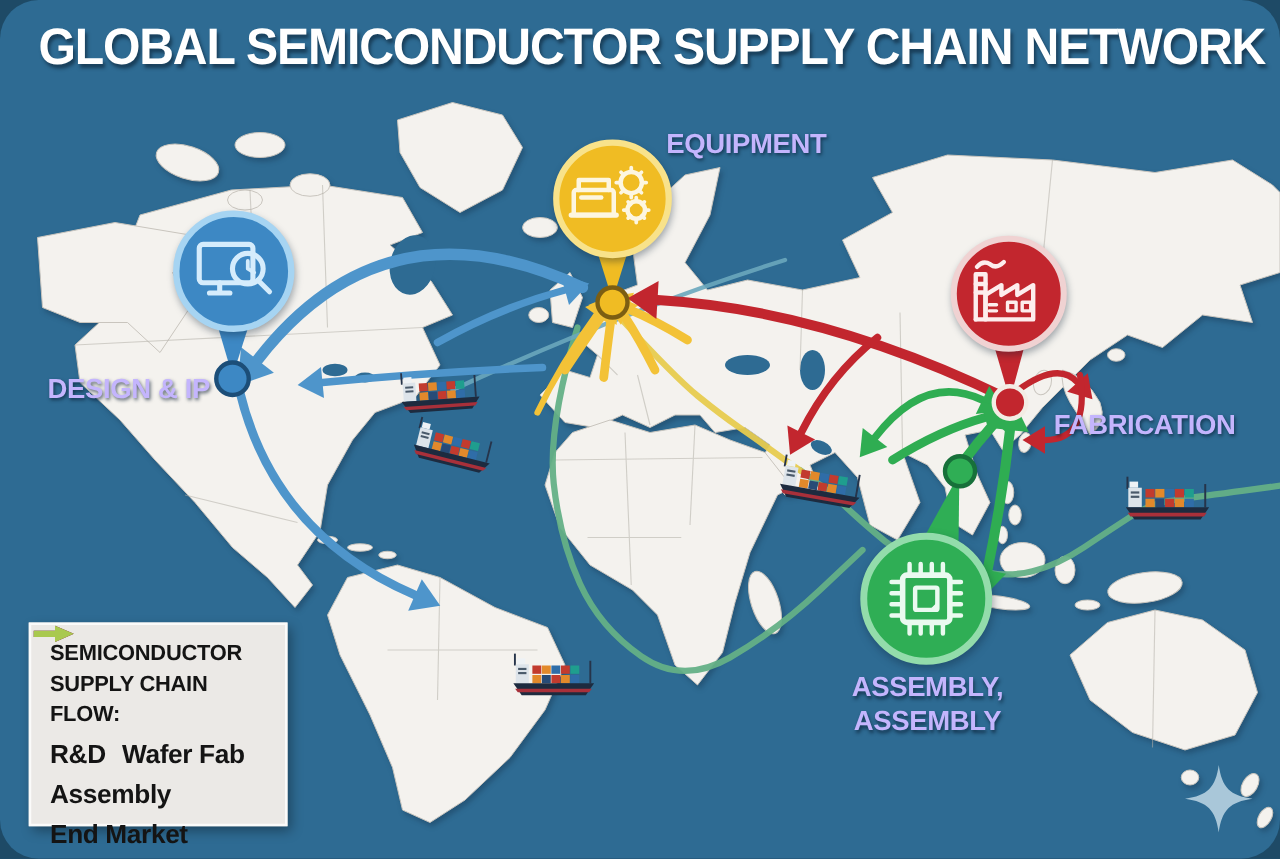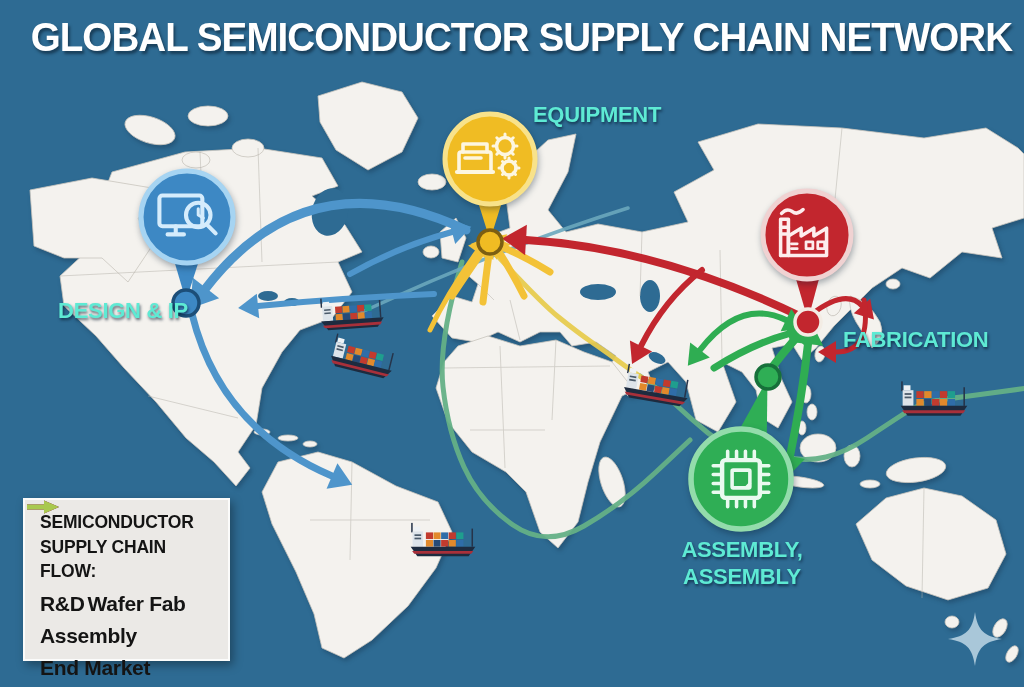--- a/index.html
+++ b/index.html
@@ -1,30 +1,30 @@
 <!DOCTYPE html>
 <html><head>
 <meta charset="utf-8">
 <style>
   html,body{margin:0;padding:0;background:#1e4a66;}
   .stage{position:relative;width:1024px;height:687px;overflow:hidden;
-         font-family:"Liberation Sans",sans-serif;}
+         font-family:"Liberation Sans",sans-serif;border-radius:31px;}
   .stage svg{position:absolute;left:0;top:0;}
   .title{position:absolute;top:14px;left:0;right:0;text-align:center;color:#ffffff;
          font-weight:bold;font-size:41px;letter-spacing:-1px;white-space:nowrap;
          text-shadow:2px 3px 3px rgba(8,25,42,.55);transform:scaleX(.94);transform-origin:center;}
-  .node-label{position:absolute;color:#5eead4;font-weight:bold;font-size:22px;line-height:1.24;
+  .node-label{position:absolute;color:#c4b5fd;font-weight:bold;font-size:22px;line-height:1.24;
          letter-spacing:-.3px;text-shadow:1px 2px 3px rgba(6,24,44,.65);}
   .node-label div{white-space:nowrap;}
   .node-label div:empty{display:none;}
   .legend{position:absolute;left:23px;top:498px;width:207px;height:163px;box-sizing:border-box;
          background:#ebe9e6;border:2px solid #fbfbfa;box-shadow:3px 4px 9px rgba(0,0,0,.35);
          padding:10px 15px;}
   .legend-title{font-size:17.5px;font-weight:bold;color:#141414;line-height:1.4;letter-spacing:-.2px;}
-  .legend-item{display:flex;align-items:center;gap:3px;margin-top:8px;font-size:21px;
+  .legend-item{display:flex;align-items:center;gap:13px;margin-top:8px;font-size:21px;
          font-weight:bold;color:#141414;letter-spacing:-.3px;}
   .legend-item .pre:empty{display:none;}
   .legend-item svg{flex:0 0 auto;}
   .land{filter:drop-shadow(2px 3px 2px rgba(10,30,50,.28));}
   .pin-head{filter:drop-shadow(1px 3px 3px rgba(10,30,50,.35));}
 </style>
 </head>
 <body>
 
 <div class="stage">
@@ -236,21 +236,21 @@
     </g>
   </g>
 
   <g id="sparkle" transform="translate(975,639) scale(1)">
     <path d="M0,-27 C2.5,-9 9,-2.5 27,0 C9,2.5 2.5,9 0,27 C-2.5,9 -9,2.5 -27,0 C-9,-2.5 -2.5,-9 0,-27 Z" fill="#a9c7d9"></path>
   </g>
 </svg>
 
 <div class="title">GLOBAL SEMICONDUCTOR SUPPLY CHAIN NETWORK</div>
 
-<div class="node-label" style="left: 18px; top: 297px; width: 170px; text-align: right;">
+<div class="node-label" style="left: 18px; top: 297px; width: 170px; text-align: center;">
   <div>DESIGN &amp; IP</div>
 </div>
 <div class="node-label" style="left: 533px; top: 101px; width: 190px; text-align: left;">
   <div>EQUIPMENT</div>
 </div>
 <div class="node-label" style="left: 843px; top: 326px; width: 180px; text-align: left;">
   <div>FABRICATION</div>
 </div>
 <div class="node-label" style="left: 664px; top: 514px; width: 156px; text-align: center; margin-top: 22px;">
   <div>ASSEMBLY,</div>

